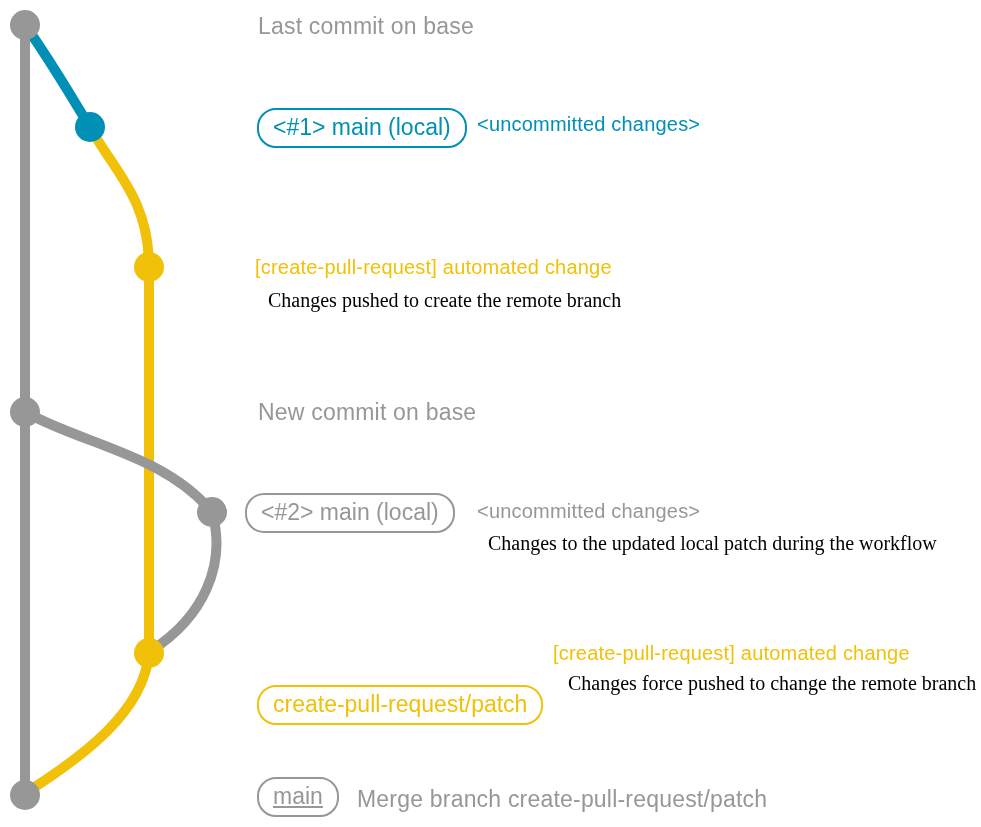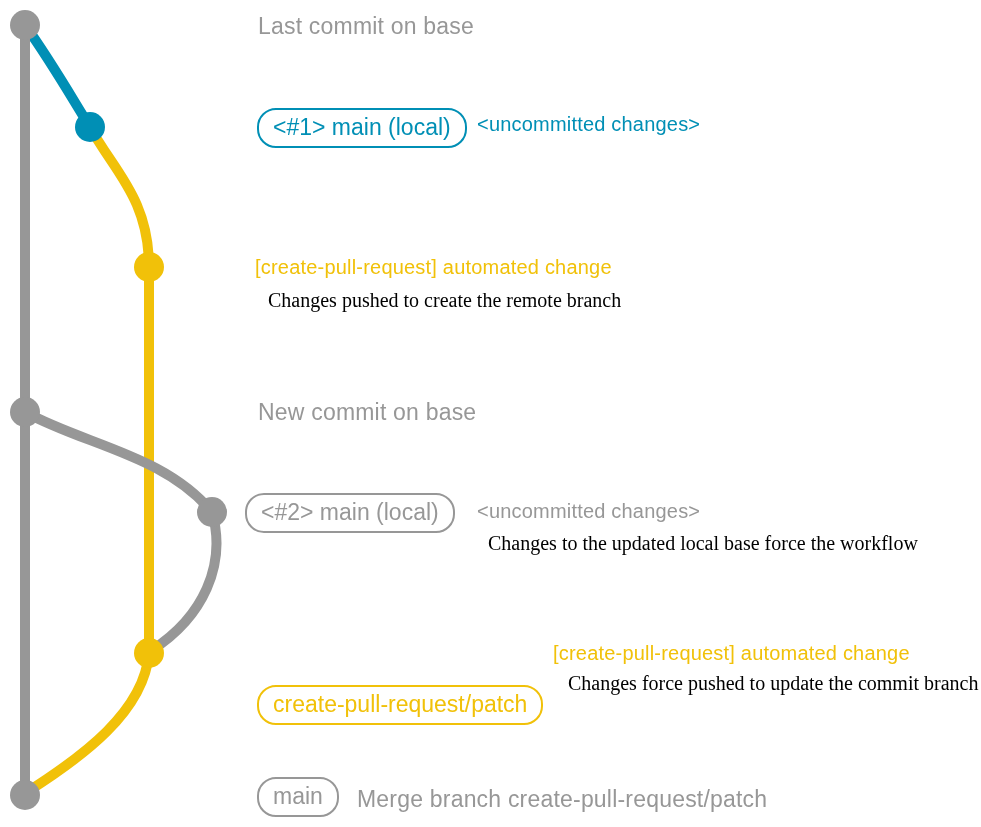--- a/index.html
+++ b/index.html
@@ -91,22 +91,22 @@
   <span class="abs badge teal-badge" style="left:257px; top:108px;">&lt;#1&gt; main (local)</span>
   <div class="abs heading teal-text" style="left:477px; top:113px;">&lt;uncommitted changes&gt;</div>
 
   <div class="abs heading yellow-text" style="left:255px; top:256px;">[create-pull-request] automated change</div>
   <div class="abs caption" style="left:268px; top:289px;">Changes pushed to create the remote branch</div>
 
   <div class="abs g-label" style="left:258px; top:399px;">New commit on base</div>
 
   <span class="abs badge gray-badge" style="left:245px; top:493px;">&lt;#2&gt; main (local)</span>
   <div class="abs heading gray-text" style="left:477px; top:500px;">&lt;uncommitted changes&gt;</div>
-  <div class="abs caption" style="left:488px; top:532px;">Changes to the updated local base force the workflow</div>
+  <div class="abs caption" style="left:488px; top:532px;">Changes to the updated local patch during the workflow</div>
 
   <span class="abs badge yellow-badge" style="left:257px; top:637px;">create-pull-request/patch</span>
   <div class="abs heading yellow-text" style="left:553px; top:642px;">[create-pull-request] automated change</div>
-  <div class="abs caption" style="left:568px; top:672px;">Changes force pushed to update the commit branch</div>
+  <div class="abs caption" style="left:568px; top:672px;">Changes force pushed to change the remote branch</div>
 
-  <span class="abs badge gray-badge" style="left:257px; top:777px;">main</span>
+  <span class="abs badge gray-badge" style="left:257px; top:777px;text-decoration:underline;">main</span>
   <div class="abs g-label" style="left:357px; top:786px;">Merge branch create-pull-request/patch</div>
 
 </div>
 
 </body></html>

